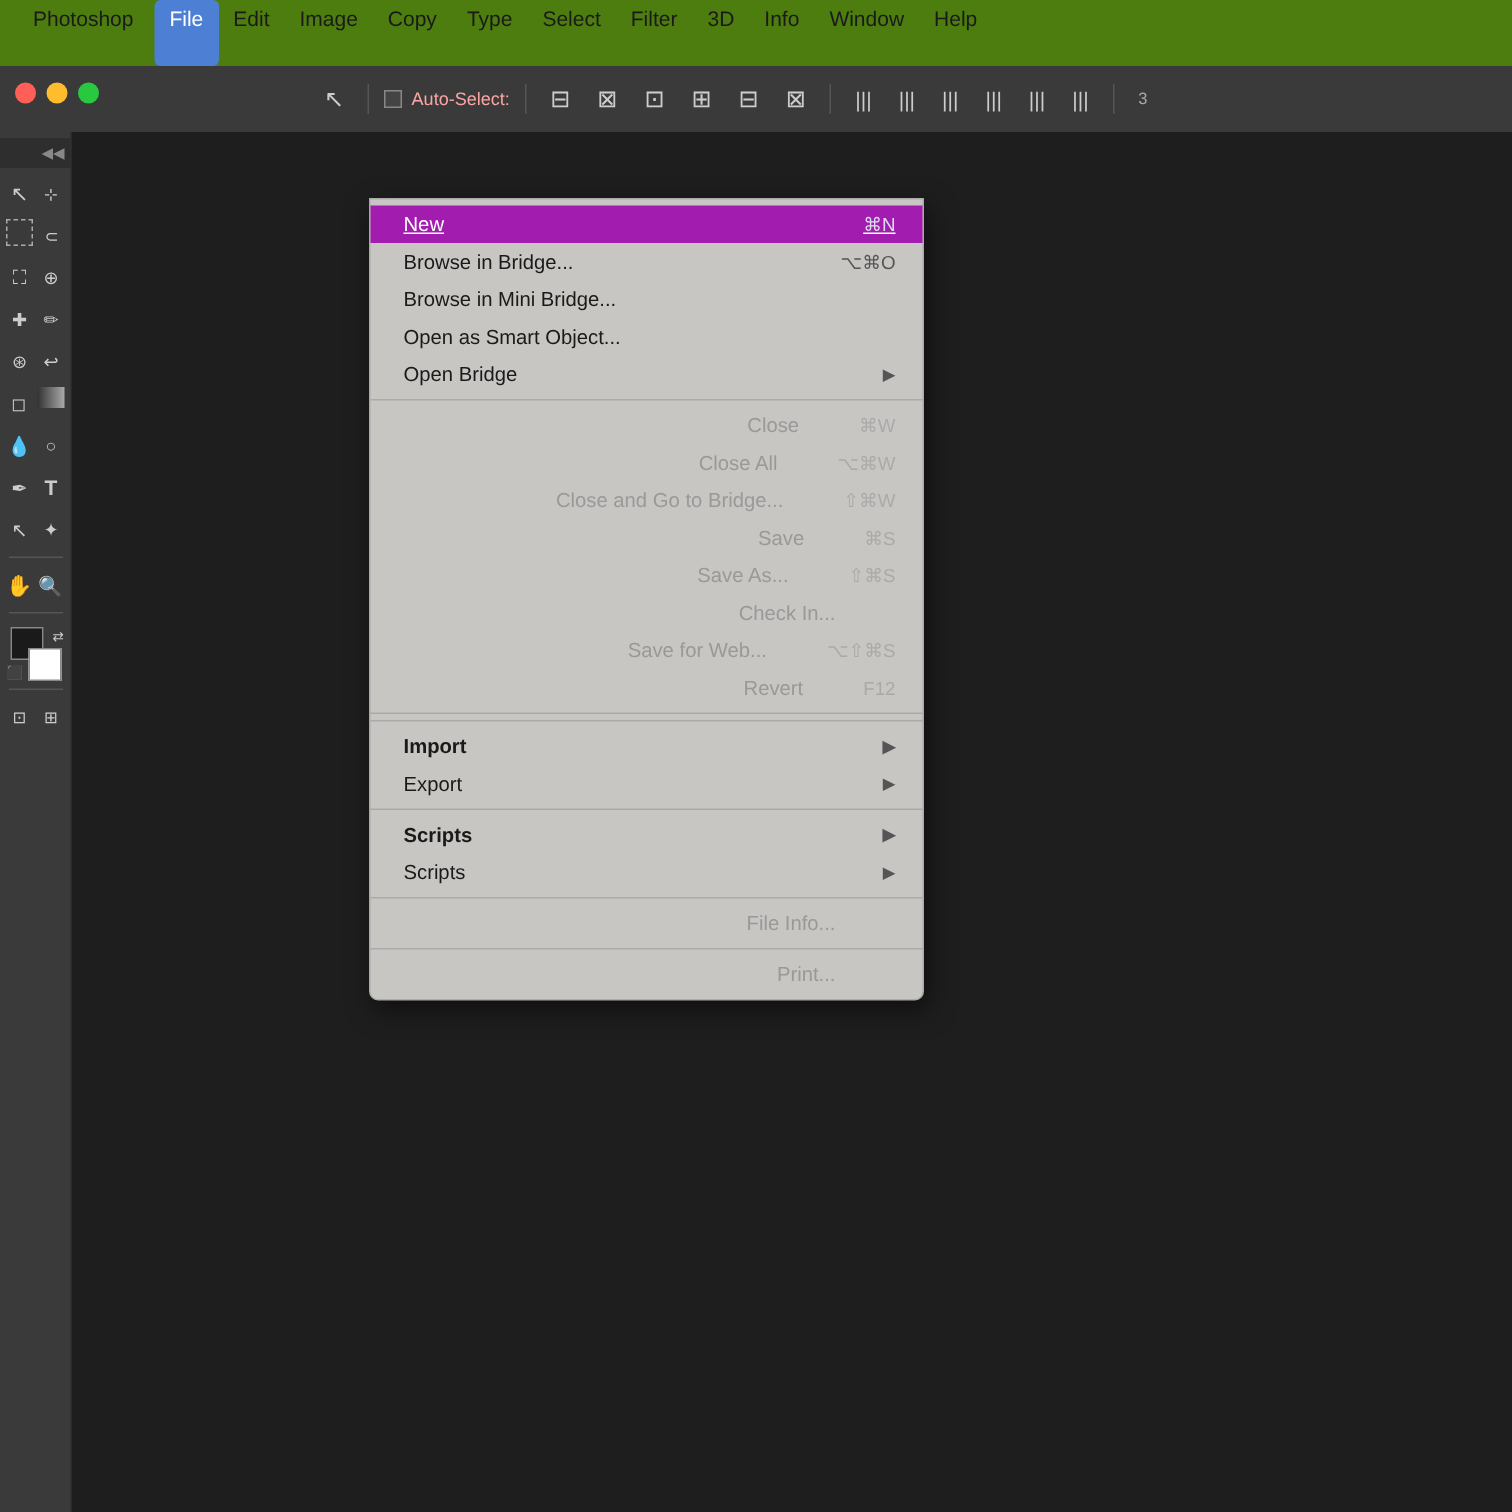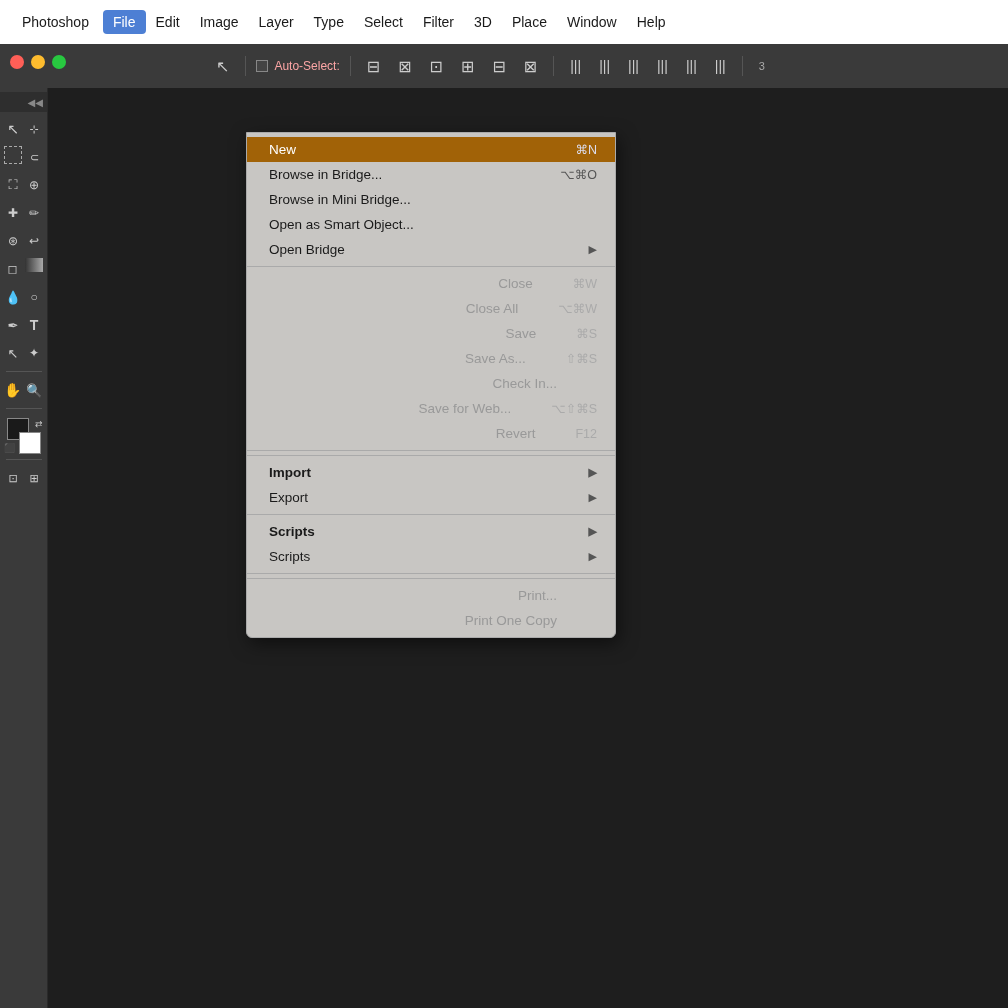--- a/index.html
+++ b/index.html
@@ -9,23 +9,22 @@
       background: #1e1e1e;
       font-family: -apple-system, 'Helvetica Neue', Arial, sans-serif;
       overflow: hidden;
       position: relative;
     }
 
     
     #menu-bar {
       width: 100%;
       height: 44px;
-      background: #ffffff;
-      display: flex;
-      align-items: center;
+      background: #4d7c0f;
+      display: flex;
       padding: 0 12px;
       position: relative;
       z-index: 100;
     }
     .menu-item {
       padding: 4px 10px;
       font-size: 14px;
       color: #1a1a1a;
       cursor: pointer;
       border-radius: 4px;
@@ -190,22 +189,23 @@
       display: flex;
       justify-content: space-between;
       align-items: center;
       padding: 5px 18px 5px 22px;
       font-size: 13.5px;
       color: #1a1a1a;
       cursor: pointer;
       white-space: nowrap;
     }
     .dd-item.highlighted {
-      background: #a16207;
+      background: #a21caf;
       color: white;
+      text-decoration: underline;
     }
     .dd-item.disabled {
       color: #999;
       cursor: default;
       justify-content: flex-end;
     }
     .dd-shortcut {
       font-size: 12.5px;
       color: #555;
       margin-left: 40px;
@@ -255,26 +255,26 @@
     .win-maximize { background: #28c840; }
   </style>
 </head>
 <body>
 
 <div id="menu-bar">
   <div class="menu-item app-name">Photoshop</div>
   <div class="menu-item active">File</div>
   <div class="menu-item">Edit</div>
   <div class="menu-item">Image</div>
-  <div class="menu-item">Layer</div>
+  <div class="menu-item">Copy</div>
   <div class="menu-item">Type</div>
   <div class="menu-item">Select</div>
   <div class="menu-item">Filter</div>
   <div class="menu-item">3D</div>
-  <div class="menu-item">Place</div>
+  <div class="menu-item">Info</div>
   <div class="menu-item">Window</div>
   <div class="menu-item">Help</div>
 </div>
 
 <div id="window-controls">
   <div class="win-btn win-close"></div>
   <div class="win-btn win-minimize"></div>
   <div class="win-btn win-maximize"></div>
 </div>
 <div id="toolbar" style="margin-top:0; position:relative; top:0;">
@@ -396,20 +396,24 @@
 
       <div class="dd-item disabled">
         <span>Close</span>
         <span class="dd-shortcut">⌘W</span>
       </div>
       <div class="dd-item disabled">
         <span>Close All</span>
         <span class="dd-shortcut">⌥⌘W</span>
       </div>
       <div class="dd-item disabled">
+        <span>Close and Go to Bridge...</span>
+        <span class="dd-shortcut">⇧⌘W</span>
+      </div>
+      <div class="dd-item disabled">
         <span>Save</span>
         <span class="dd-shortcut">⌘S</span>
       </div>
       <div class="dd-item disabled">
         <span>Save As...</span>
         <span class="dd-shortcut">⇧⌘S</span>
       </div>
       <div class="dd-item disabled">
         <span>Check In...</span>
         <span class="dd-shortcut"></span>
@@ -443,26 +447,26 @@
         <span>Scripts</span>
         <span class="dd-arrow">▶</span>
       </div>
       <div class="dd-item">
         <span>Scripts</span>
         <span class="dd-arrow">▶</span>
       </div>
 
       <div class="dd-separator"></div>
 
+      <div class="dd-item disabled">
+        <span>File Info...</span>
+        <span class="dd-shortcut"></span>
+      </div>
 
       <div class="dd-separator"></div>
 
       <div class="dd-item disabled">
         <span>Print...</span>
         <span class="dd-shortcut"></span>
       </div>
-      <div class="dd-item disabled">
-        <span>Print One Copy</span>
-        <span class="dd-shortcut"></span>
-      </div>
     </div>
   </div>
 </div>
 
 </body></html>

